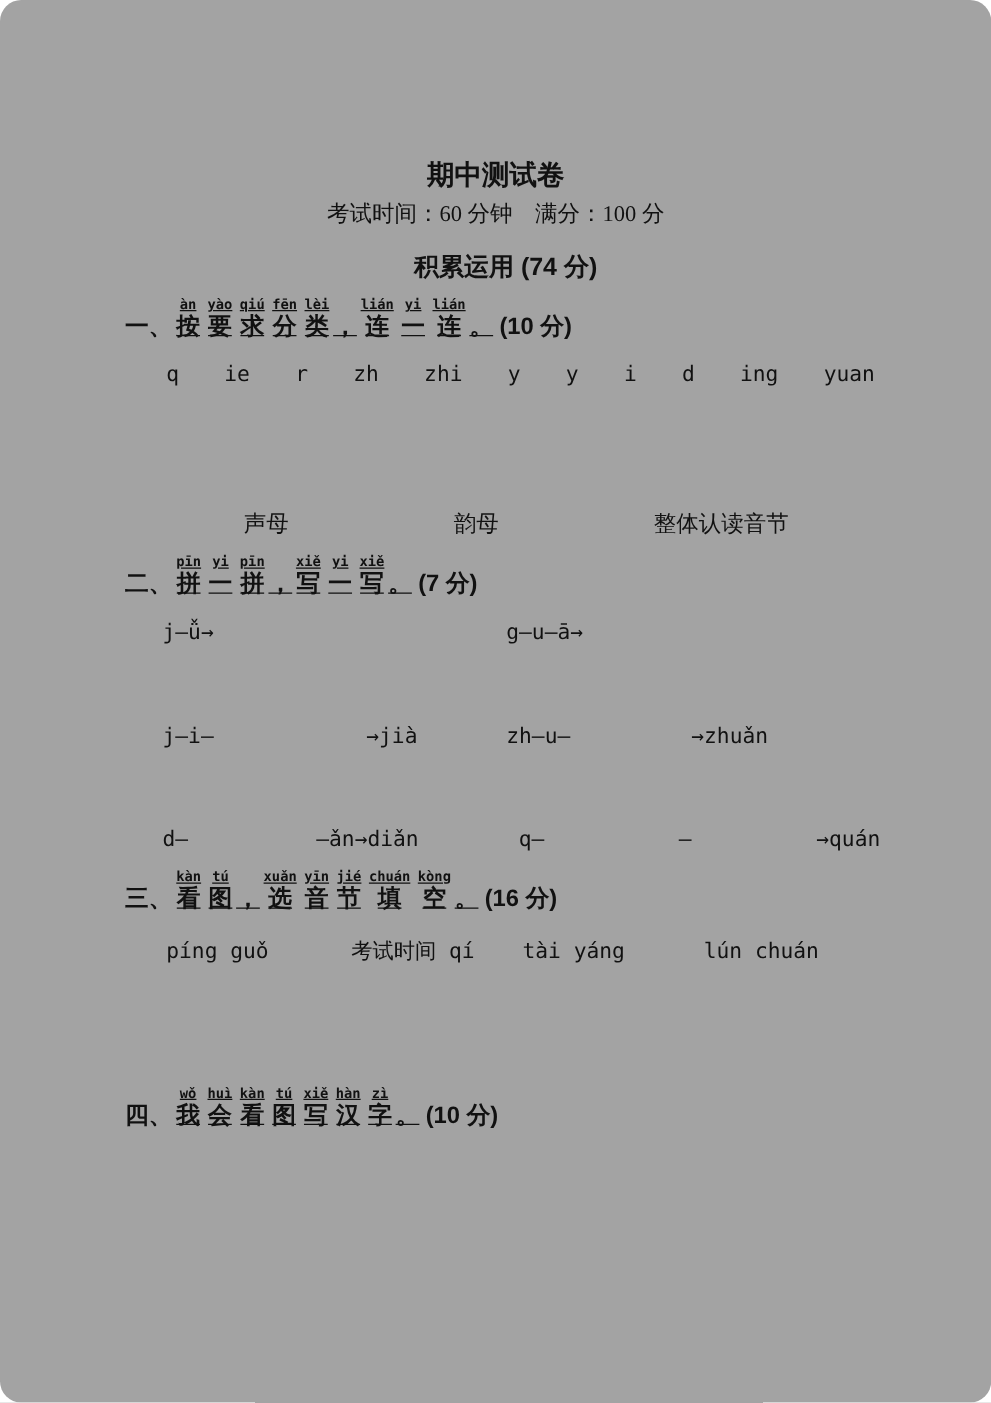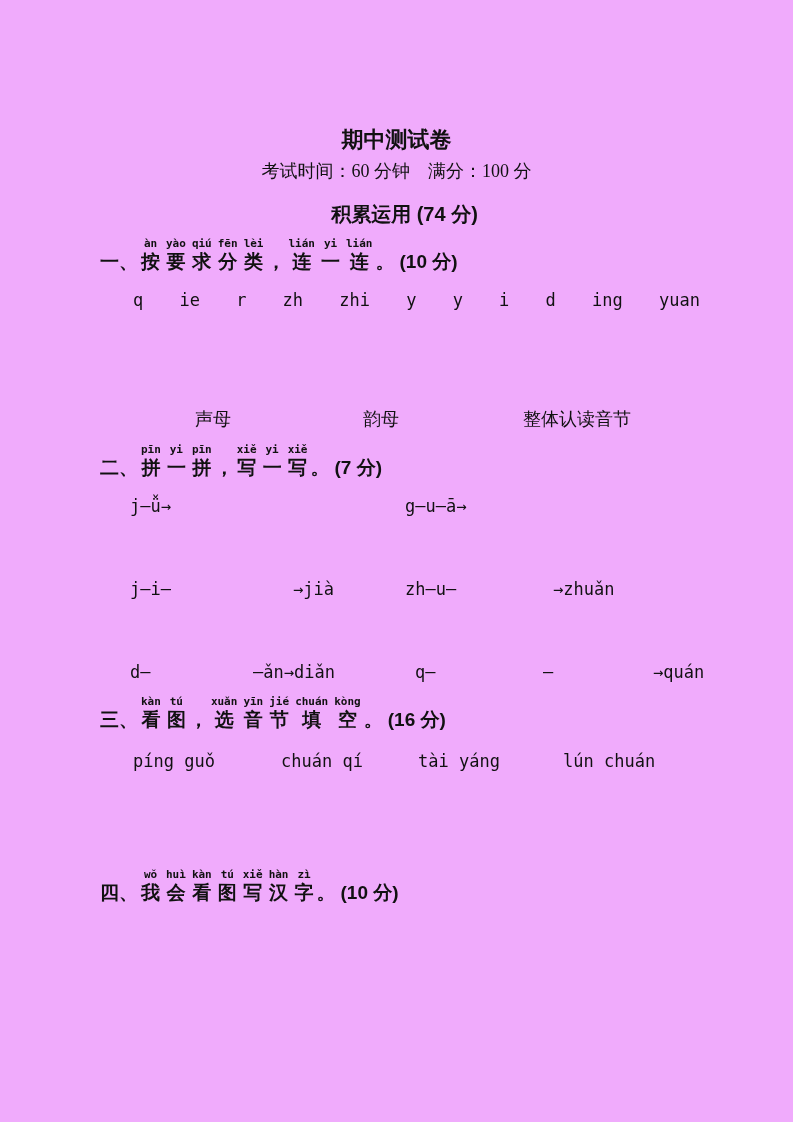--- a/index.html
+++ b/index.html
@@ -1,26 +1,27 @@
 <!DOCTYPE html>
 <html><head>
 <meta charset="utf-8">
 <style>
   html, body { margin: 0; padding: 0; background: #ffffff; }
   .page {
     position: relative;
     width: 793px;
     height: 1122px;
     margin: 0 auto;
-    background: #f0abfc;
+    background: #a3a3a3;
     box-sizing: border-box;
     padding-top: 126px;
     font-family: "Liberation Sans", sans-serif;
     color: #111;
     overflow: hidden;
+    border-radius: 17px;
   }
   .title {
     margin: 0;
     text-align: center;
     font-size: 22px;
     font-weight: bold;
     line-height: 28px;
     font-family: "Liberation Sans", sans-serif;
   }
   .exam-info {
@@ -47,21 +48,21 @@
   .sec-heading.m2 { margin-top: 11px; }
   .sec-heading.m3 { margin-top: 10px; }
   .sec-heading.m4 { margin-top: 94px; }
   .sec-num, .sec-score {
     font-size: 19px;
     font-weight: bold;
     line-height: 24px;
   }
   .sec-score { margin-left: 5px; }
   .ruby-line { display: inline-flex; align-items: flex-end; }
-  .ru { display: inline-block; text-align: center; margin: 0 3px; }
+  .ru { display: inline-block; text-align: center; margin: 0 3px; text-decoration: underline; }
   .ru .rt {
     display: block;
     font-size: 11px;
     font-weight: bold;
     height: 13px;
     line-height: 13px;
     letter-spacing: 0;
     font-family: "DejaVu Sans Mono", monospace;
   }
   .ru .rb {
@@ -274,21 +275,21 @@
           <span class="rt"></span>
           <span class="rb">。</span>
         </span>
       </span>
     <span class="sec-score">(16 分)</span>
   </div>
 
 
   <div class="wrow wrow2">
     <span class="wd" style="left:133px">píng guǒ</span>
-    <span class="wd" style="left:281px">chuán qí</span>
+    <span class="wd" style="left:281px">考试时间 qí</span>
     <span class="wd" style="left:418px">tài yáng</span>
     <span class="wd" style="left:563px">lún chuán</span>
   </div>
 
   <div class="sec-heading m4">
     <span class="sec-num">四、</span>
     <span class="ruby-line">
         <span class="ru">
           <span class="rt">wǒ</span>
           <span class="rb">我</span>

